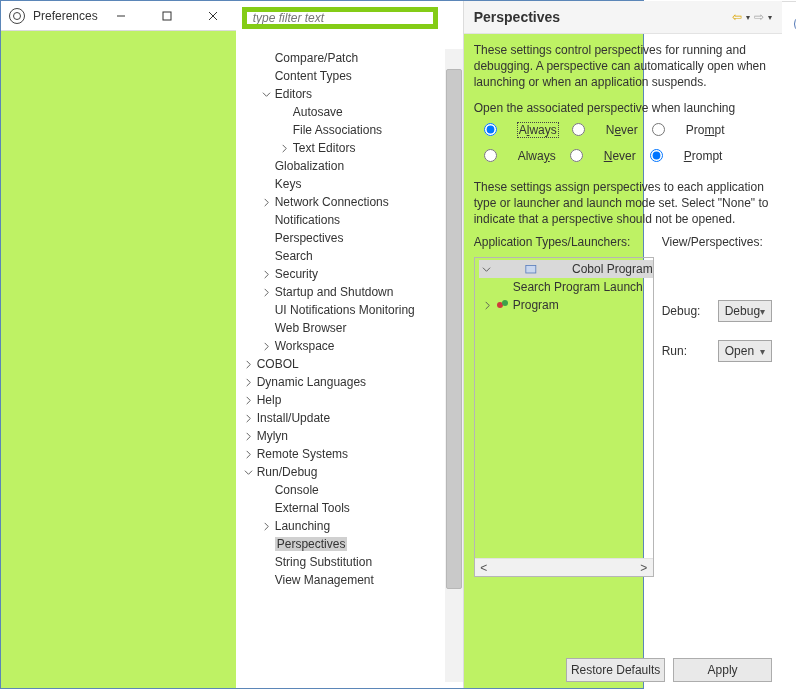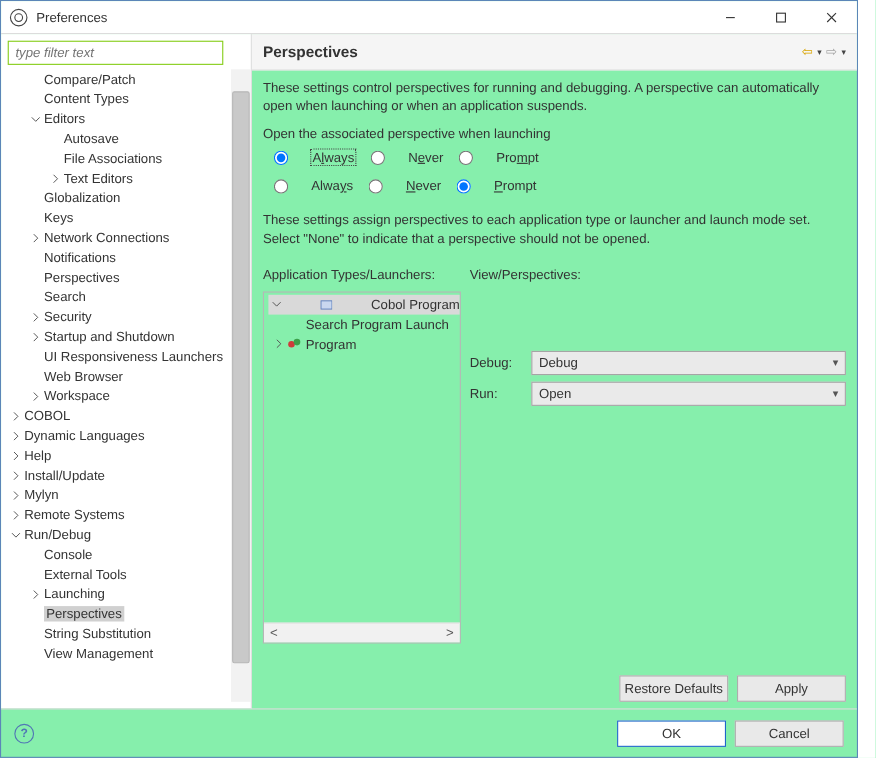--- a/index.html
+++ b/index.html
@@ -1,28 +1,28 @@
 <!DOCTYPE html>
 <html><head>
 <meta charset="utf-8">
 <style>
   * { box-sizing: border-box; }
   html, body { margin:0; padding:0; }
   body { font-family: "Segoe UI", Tahoma, sans-serif; font-size:12px; color:#333; background:#fff; }
-  .window { width:780px; height:689px; border:1px solid #5b86b8; display:flex; flex-direction:column; background:#86efac; }
+  .window { width:644px; height:689px; border:1px solid #5b86b8; display:flex; background:#bef264; }
   .titlebar { height:30px; display:flex; align-items:center; padding:0 0 0 8px; border-bottom:1px solid #dcdcdc; background:#fff; }
   .titlebar .app-icon { width:16px; height:16px; border:1.5px solid #444; border-radius:50%; margin-right:8px; position:relative; }
   .titlebar .app-icon::after{ content:""; position:absolute; inset:3px; border:1px solid #444; border-radius:50%; }
   .titlebar .title { flex:1; font-size:12px; }
   .winbtns { display:flex; height:100%; }
   .winbtn { width:46px; display:flex; align-items:center; justify-content:center; color:#333; }
   .winbtn svg { width:10px; height:10px; }
   .body { flex:1; display:flex; min-height:0; }
   .sidebar { width:228px; border-right:1px solid #dcdcdc; display:flex; flex-direction:column; padding:6px 0 6px 6px; background:#fff; }
-  .filter { width:196px; height:22px; border:1px solid #84cc16; padding:2px 6px; font-size:12px; font-style:italic; color:#666; margin-bottom:4px; }
+  .filter { width:196px; height:22px; border:5px solid #84cc16; padding:2px 6px; font-size:12px; font-style:italic; color:#666; margin-bottom:20px; }
   .tree-wrap { flex:1; display:flex; min-height:0; }
   .tree { flex:1; overflow:hidden; }
   .tree-scroll { width:18px; background:#f2f2f2; display:flex; flex-direction:column; align-items:center; }
   .thumb { width:16px; background:#c9c9c9; border:1px solid #b7b7b7; border-radius:2px; }
   .tree ul { list-style:none; margin:0; padding:0; }
   .tree li { }
   .node { display:flex; align-items:center; height:18px; padding-right:4px; }
   .tw { width:14px; height:14px; display:flex; align-items:center; justify-content:center; margin-right:1px; }
   .tw svg { width:9px; height:9px; }
   .node .label { white-space:nowrap; }
@@ -44,21 +44,21 @@
   .assign-row { display:flex; gap:8px; margin-top:2px; }
   .col-left { width:180px; }
   .col-right { flex:1; }
   .app-tree { border:1px solid #b6b6b6; height:320px; display:flex; flex-direction:column; }
   .app-tree-body { flex:1; overflow:hidden; padding:2px 0 0 4px; }
   .app-tree .row { display:flex; align-items:center; height:18px; padding-left:2px; white-space:nowrap; }
   .app-tree .row .icon { width:14px; height:14px; margin-right:3px; display:flex; align-items:center; justify-content:center; }
   .row.sel { background:#d9d9d9;gap:32px; }
   .hscroll { height:18px; background:#f1f1f1; display:flex; align-items:center; justify-content:space-between; border-top:1px solid #e2e2e2; }
   .hscroll .btn { width:18px; text-align:center; color:#555; }
-  .modes { display:grid; grid-template-columns:56px 1fr; row-gap:6px; align-items:center; margin-top:54px; }
+  .modes { display:grid; grid-template-columns:56px 1fr; row-gap:18px; align-items:center; margin-top:43px; }
   .select { height:22px; border:1px solid #a5a5a5; background:#eaeaea; display:flex; align-items:center; justify-content:space-between; padding:0 6px; }
   .select .caret { font-size:10px; color:#555; }
   .btnrow { display:flex; justify-content:flex-end; gap:8px; padding:4px 10px 6px 10px; }
   .btn-std { width:99px; height:24px; border:1px solid #adadad; background:#e9e9e9; display:flex; align-items:center; justify-content:center; }
   .footer { height:44px; border-top:1px solid #dcdcdc; display:flex; align-items:center; padding:0 12px; gap:8px; }
   .footer .help { width:18px; height:18px; border:1.2px solid #5176b5; color:#5176b5; border-radius:50%; display:flex; align-items:center; justify-content:center; font-weight:700; font-size:11px; }
   .footer .spacer { flex:1; }
   .btn-ok { width:99px; height:24px; border:1.5px solid #1e66c9; background:#fff; display:flex; align-items:center; justify-content:center; }
   .arrow-yellow{ color:#d9a400; }
   .arrow-gray{ color:#a5a5a5; }
@@ -199,21 +199,21 @@
                     <svg viewBox="0 0 10 10">
                       <path d="M3 1 L7 5 L3 9" fill="none" stroke="#555"></path>
                     </svg>
                   </span>
                   <span class="label">Startup and Shutdown</span>
                 </div>
               </li>
             <li class="ind-1">
                 <div class="node">
                   <span class="tw"></span>
-                  <span class="label">UI Responsiveness Launchers</span>
+                  <span class="label">UI Notifications Monitoring</span>
                 </div>
               </li>
             <li class="ind-1">
                 <div class="node">
                   <span class="tw"></span>
                   <span class="label">Web Browser</span>
                 </div>
               </li>
             <li class="ind-1">
                 <div class="node">
@@ -383,21 +383,21 @@
               <span><span class="ul-letter">N</span>ever</span>
             </label>
           <label class="radio">
               <input type="radio" name="g2" checked="" style="">
               <span><span class="ul-letter">P</span>rompt</span>
             </label>
         </div>
 
         <div class="intro" style="margin-top:6px;">These settings assign perspectives to each application type or launcher and launch mode set. Select "None" to indicate that a perspective should not be opened.</div>
 
-        <div class="assign-row" style="margin-top:12px;">
+        <div class="assign-row" style="margin-top:2px;">
           <div class="col-left">
             <div>Application Types/Launchers:</div>
           </div>
           <div class="col-right">
             <div>View/Perspectives:</div>
           </div>
         </div>
 
         <div class="assign-row">
           <div class="col-left">

